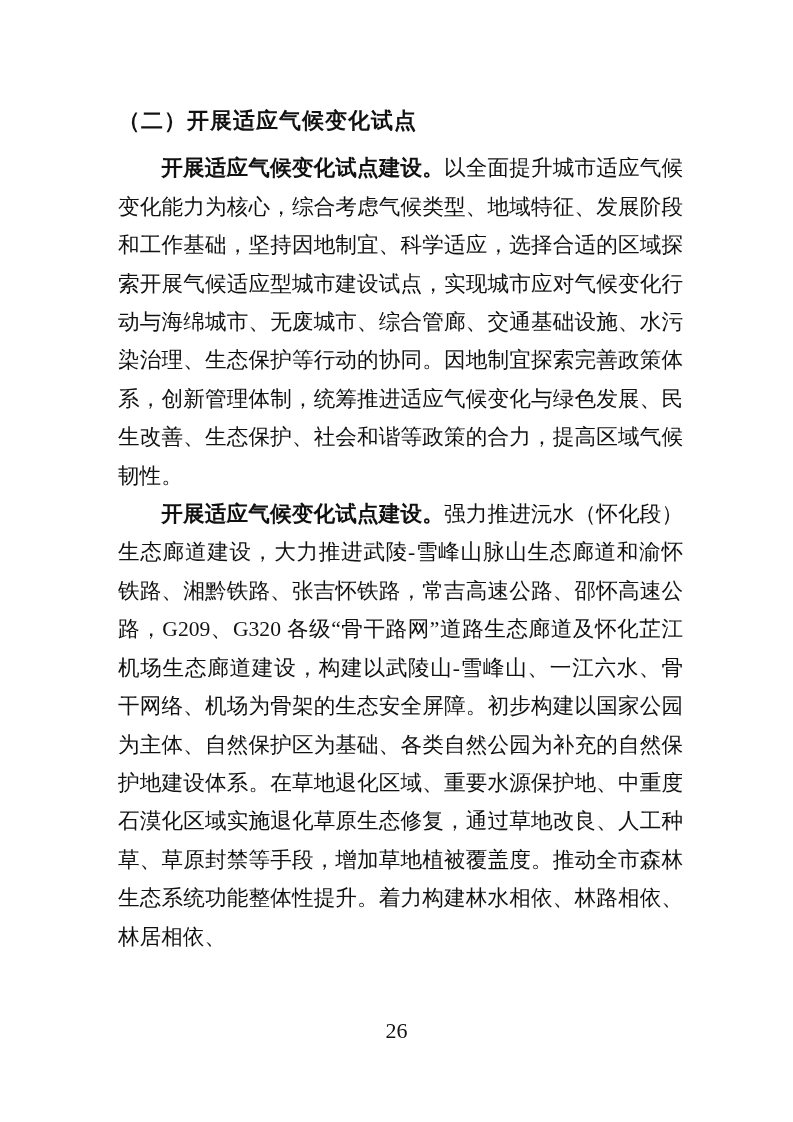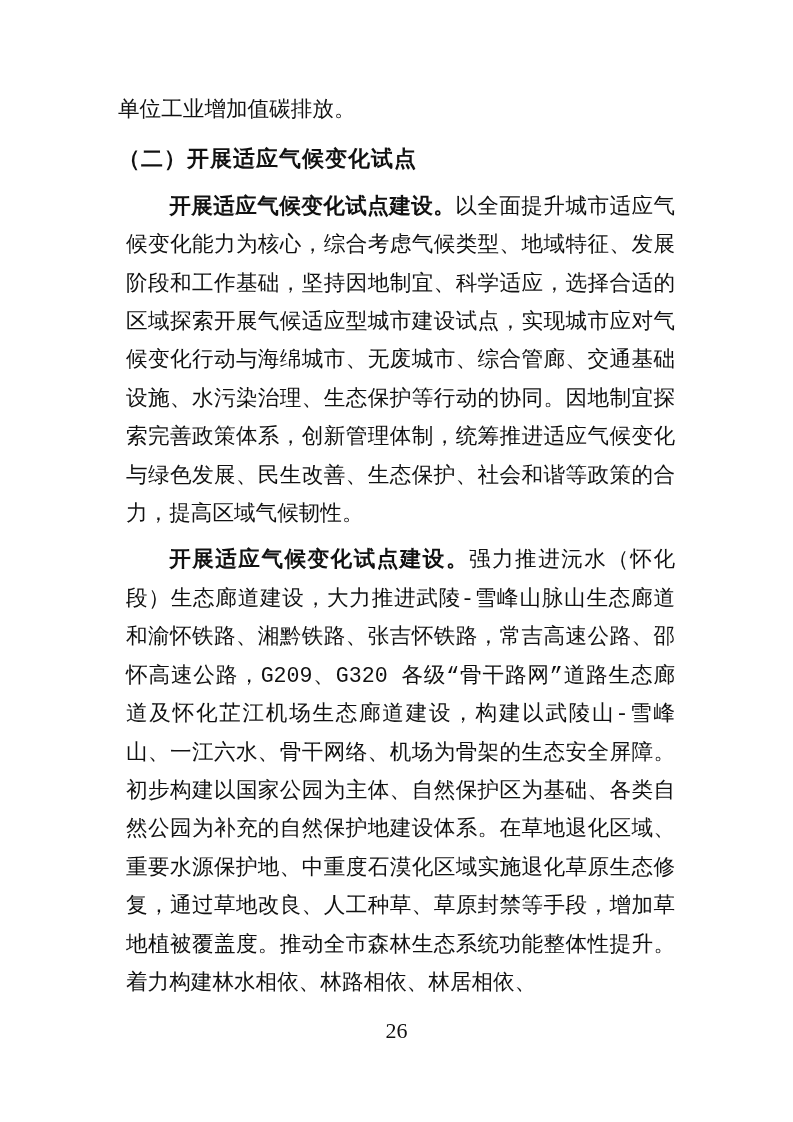--- a/index.html
+++ b/index.html
@@ -30,42 +30,40 @@
     text-indent: 0;
   }
   .section-heading {
     font-size: 22px;
     font-weight: bold;
     margin: 12px 0 9px 0;
     text-indent: 0;
     letter-spacing: 1px;
   }
   .para {
-    margin: 8px;
+    margin: 0;
     text-indent: 2em;
-    font-family: Liberation Mono, monospace;
   }
   .para .lead {
     font-weight: bold;
   }
   .page-number {
     position: absolute;
     top: 1018px;
     left: 0;
     width: 100%;
     text-align: center;
     font-size: 22px;
     color: #111111;
   }
 </style>
 </head>
 <body>
 
 <div class="content">
-  <p class="tail-line">单位工业增加值碳排放。</p>
 
   <h3 class="section-heading">（二）开展适应气候变化试点</h3>
 
   <p class="para"><span class="lead">开展适应气候变化试点建设。</span><span>以全面提升城市适应气候变化能力为核心，综合考虑气候类型、地域特征、发展阶段和工作基础，坚持因地制宜、科学适应，选择合适的区域探索开展气候适应型城市建设试点，实现城市应对气候变化行动与海绵城市、无废城市、综合管廊、交通基础设施、水污染治理、生态保护等行动的协同。因地制宜探索完善政策体系，创新管理体制，统筹推进适应气候变化与绿色发展、民生改善、生态保护、社会和谐等政策的合力，提高区域气候韧性。</span></p>
 
   <p class="para"><span class="lead">开展适应气候变化试点建设。</span><span>强力推进沅水（怀化段）生态廊道建设，大力推进武陵-雪峰山脉山生态廊道和渝怀铁路、湘黔铁路、张吉怀铁路，常吉高速公路、邵怀高速公路，G209、G320 各级“骨干路网”道路生态廊道及怀化芷江机场生态廊道建设，构建以武陵山-雪峰山、一江六水、骨干网络、机场为骨架的生态安全屏障。初步构建以国家公园为主体、自然保护区为基础、各类自然公园为补充的自然保护地建设体系。在草地退化区域、重要水源保护地、中重度石漠化区域实施退化草原生态修复，通过草地改良、人工种草、草原封禁等手段，增加草地植被覆盖度。推动全市森林生态系统功能整体性提升。着力构建林水相依、林路相依、林居相依、</span></p>
 </div>
 
 <div class="page-number">26</div>
 

